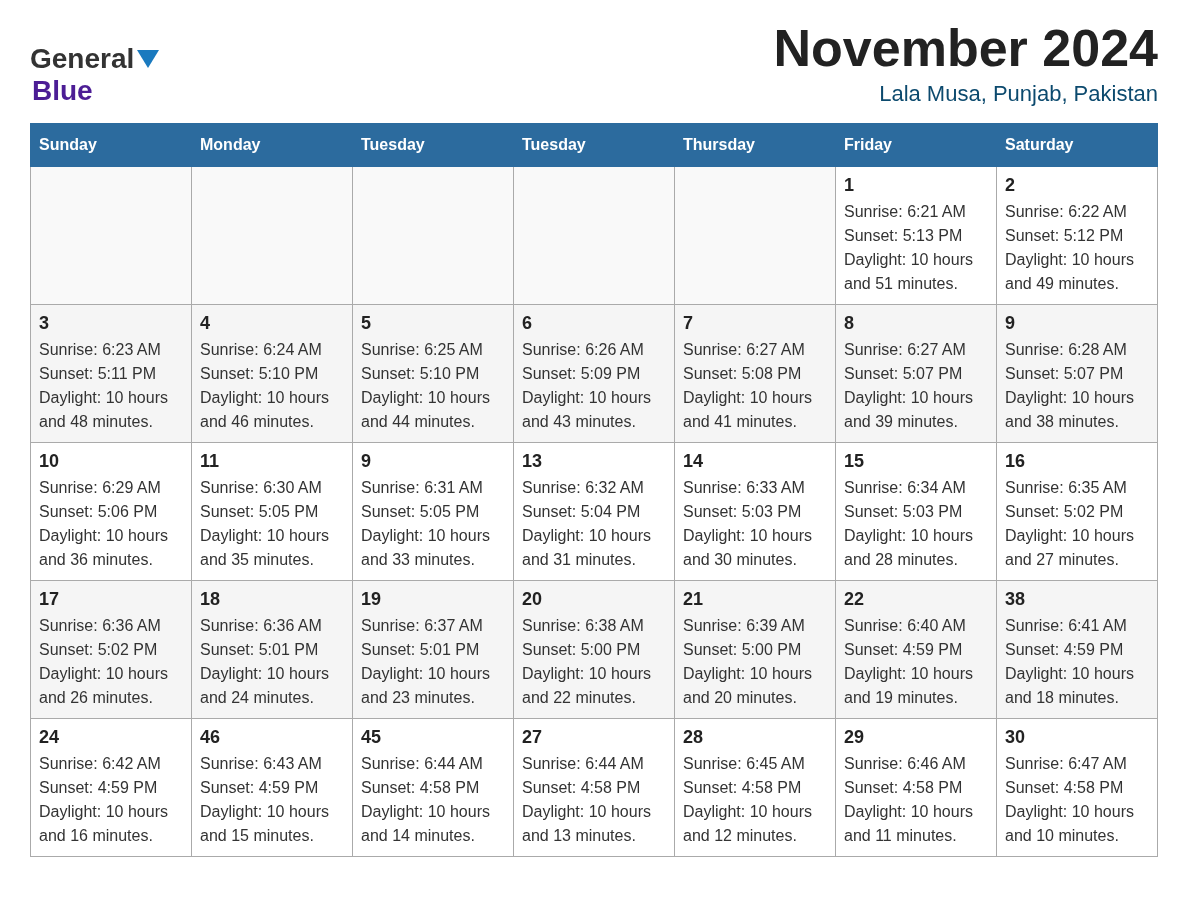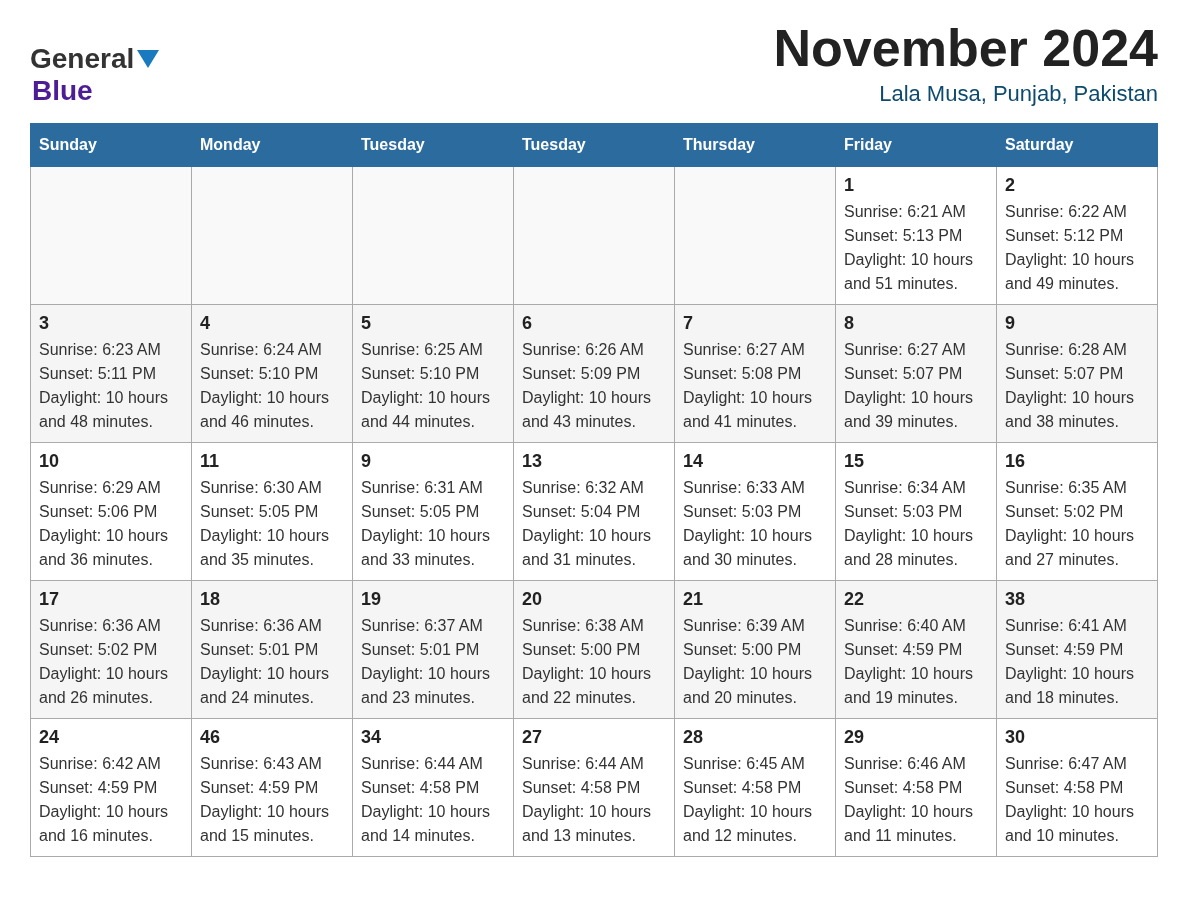--- a/index.html
+++ b/index.html
@@ -230,21 +230,21 @@
       <tr>
         <td>
           <span class="day-number">24</span>
           <div class="day-info">Sunrise: 6:42 AM<br>Sunset: 4:59 PM<br>Daylight: 10 hours and 16 minutes.</div>
         </td>
         <td>
           <span class="day-number">46</span>
           <div class="day-info">Sunrise: 6:43 AM<br>Sunset: 4:59 PM<br>Daylight: 10 hours and 15 minutes.</div>
         </td>
         <td>
-          <span class="day-number">34</span>
+          <span class="day-number">45</span>
           <div class="day-info">Sunrise: 6:44 AM<br>Sunset: 4:58 PM<br>Daylight: 10 hours and 14 minutes.</div>
         </td>
         <td>
           <span class="day-number">27</span>
           <div class="day-info">Sunrise: 6:44 AM<br>Sunset: 4:58 PM<br>Daylight: 10 hours and 13 minutes.</div>
         </td>
         <td>
           <span class="day-number">28</span>
           <div class="day-info">Sunrise: 6:45 AM<br>Sunset: 4:58 PM<br>Daylight: 10 hours and 12 minutes.</div>
         </td>

